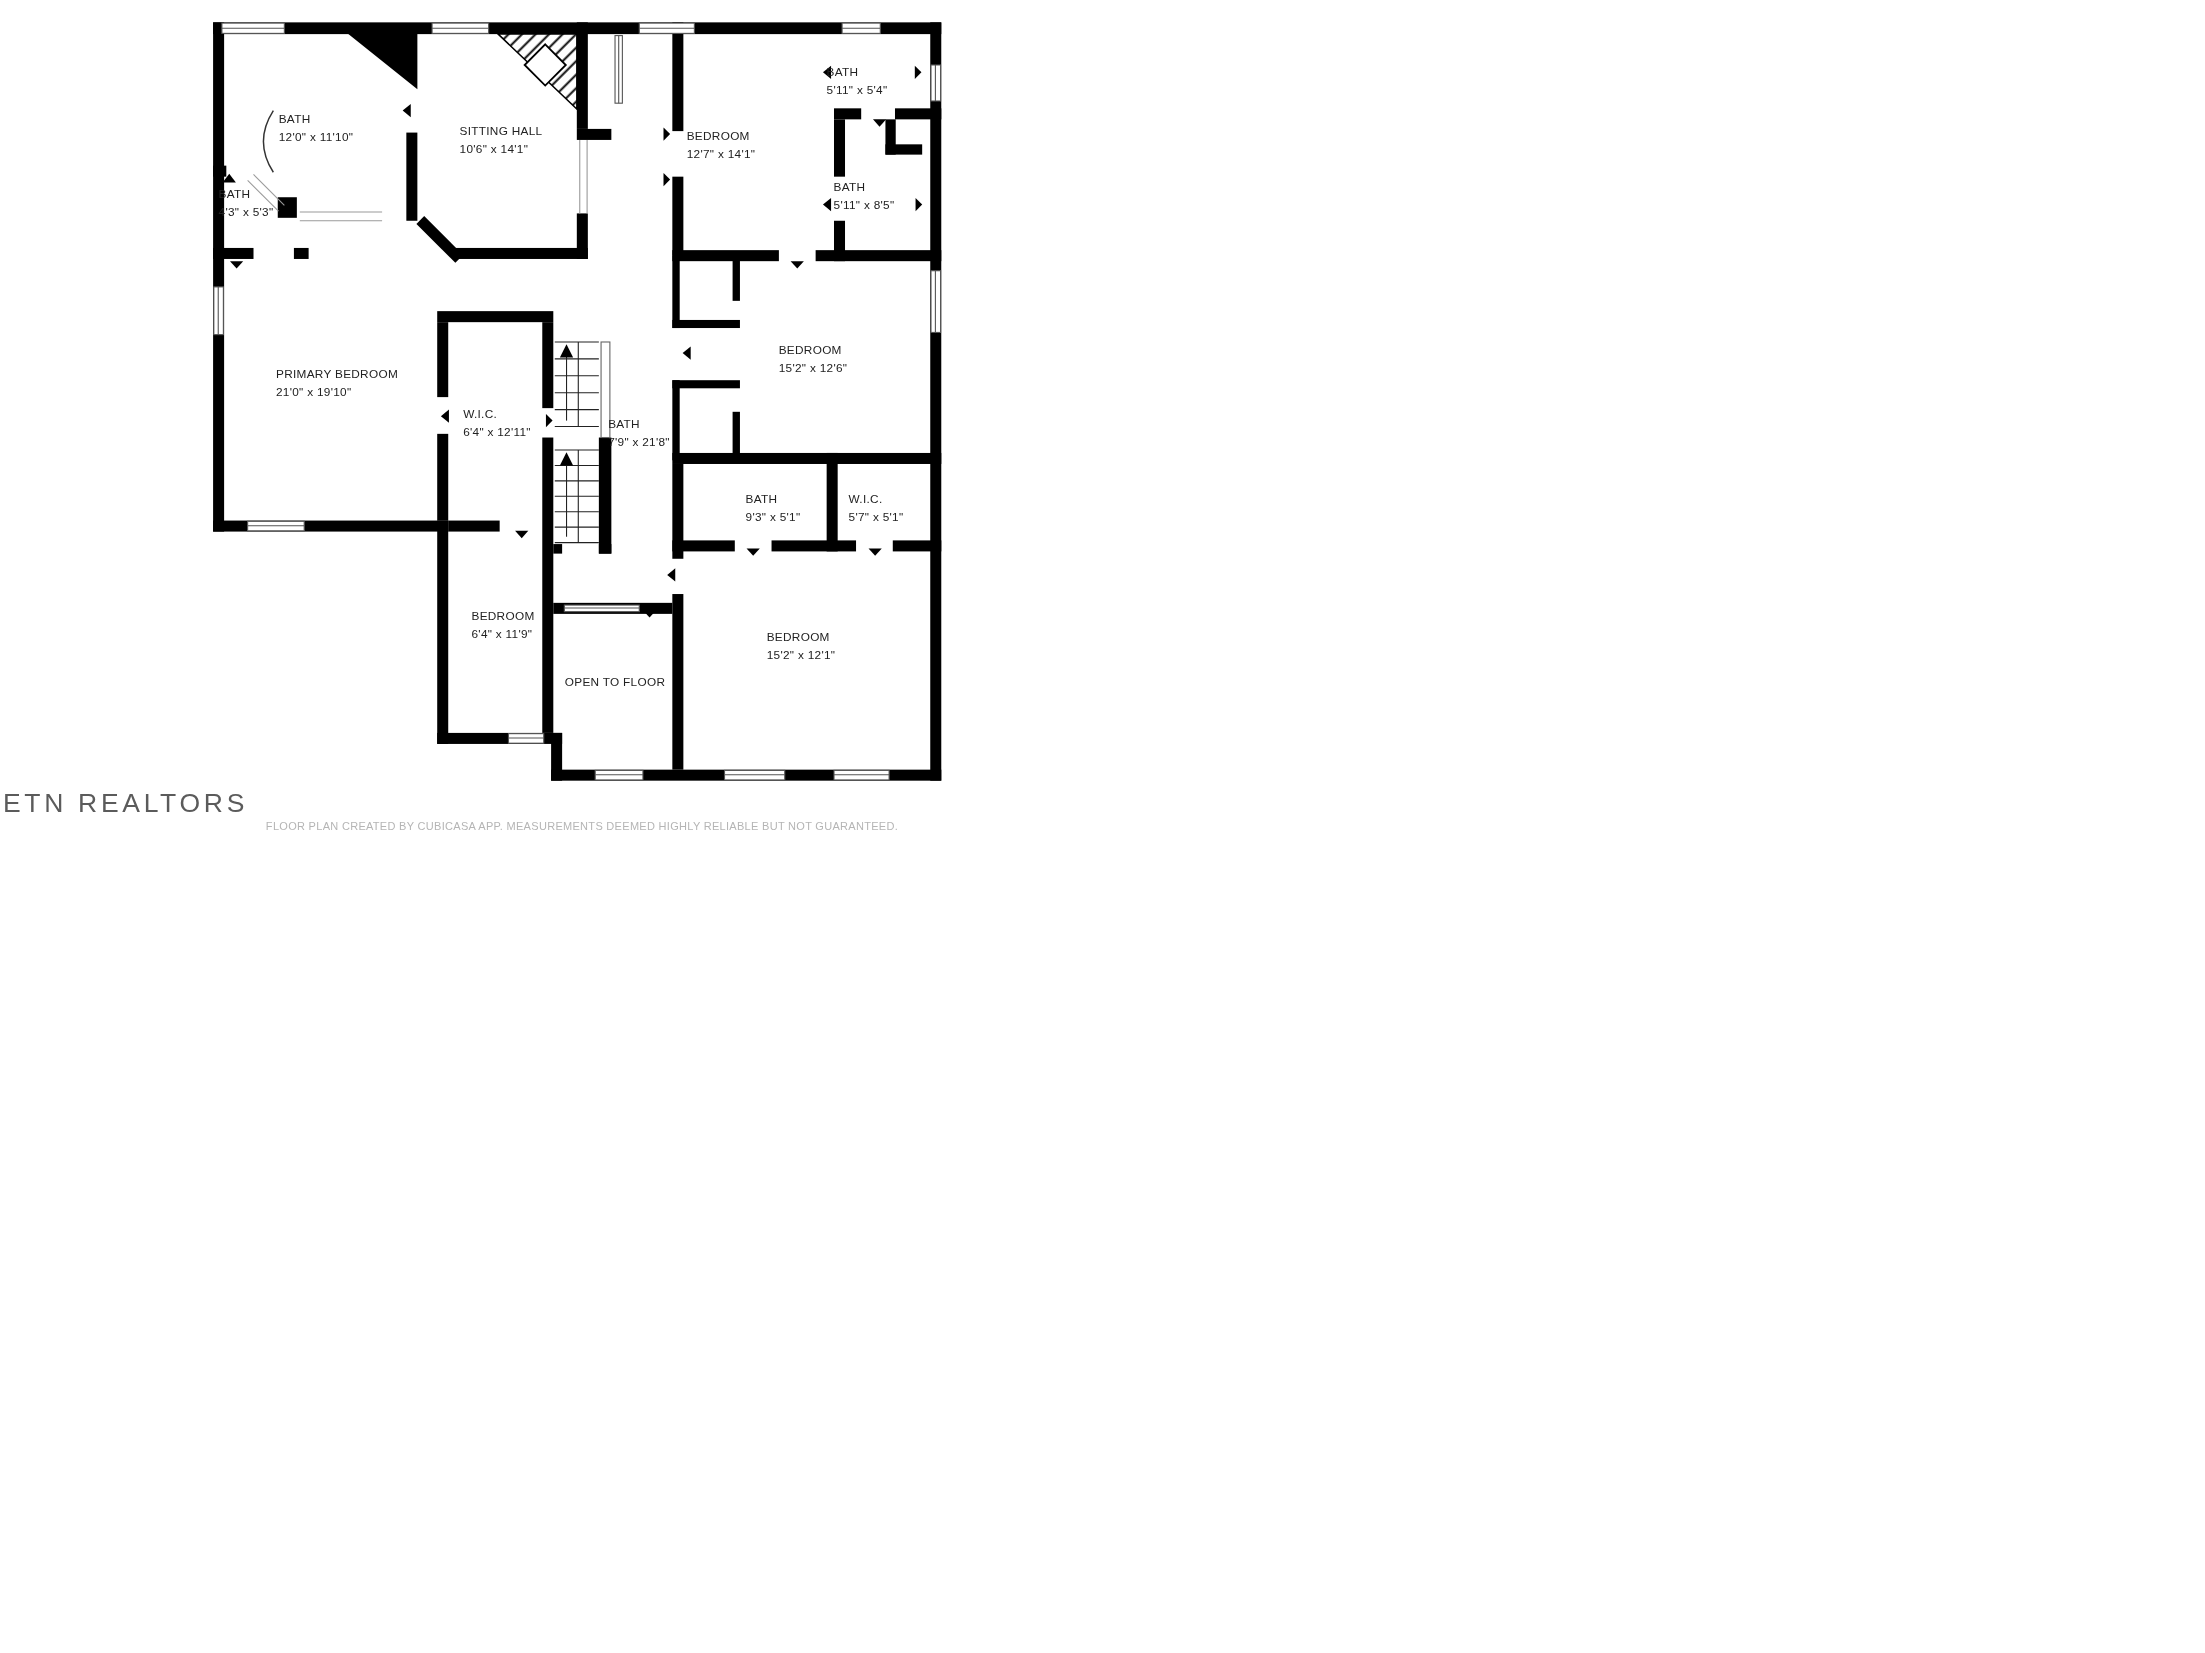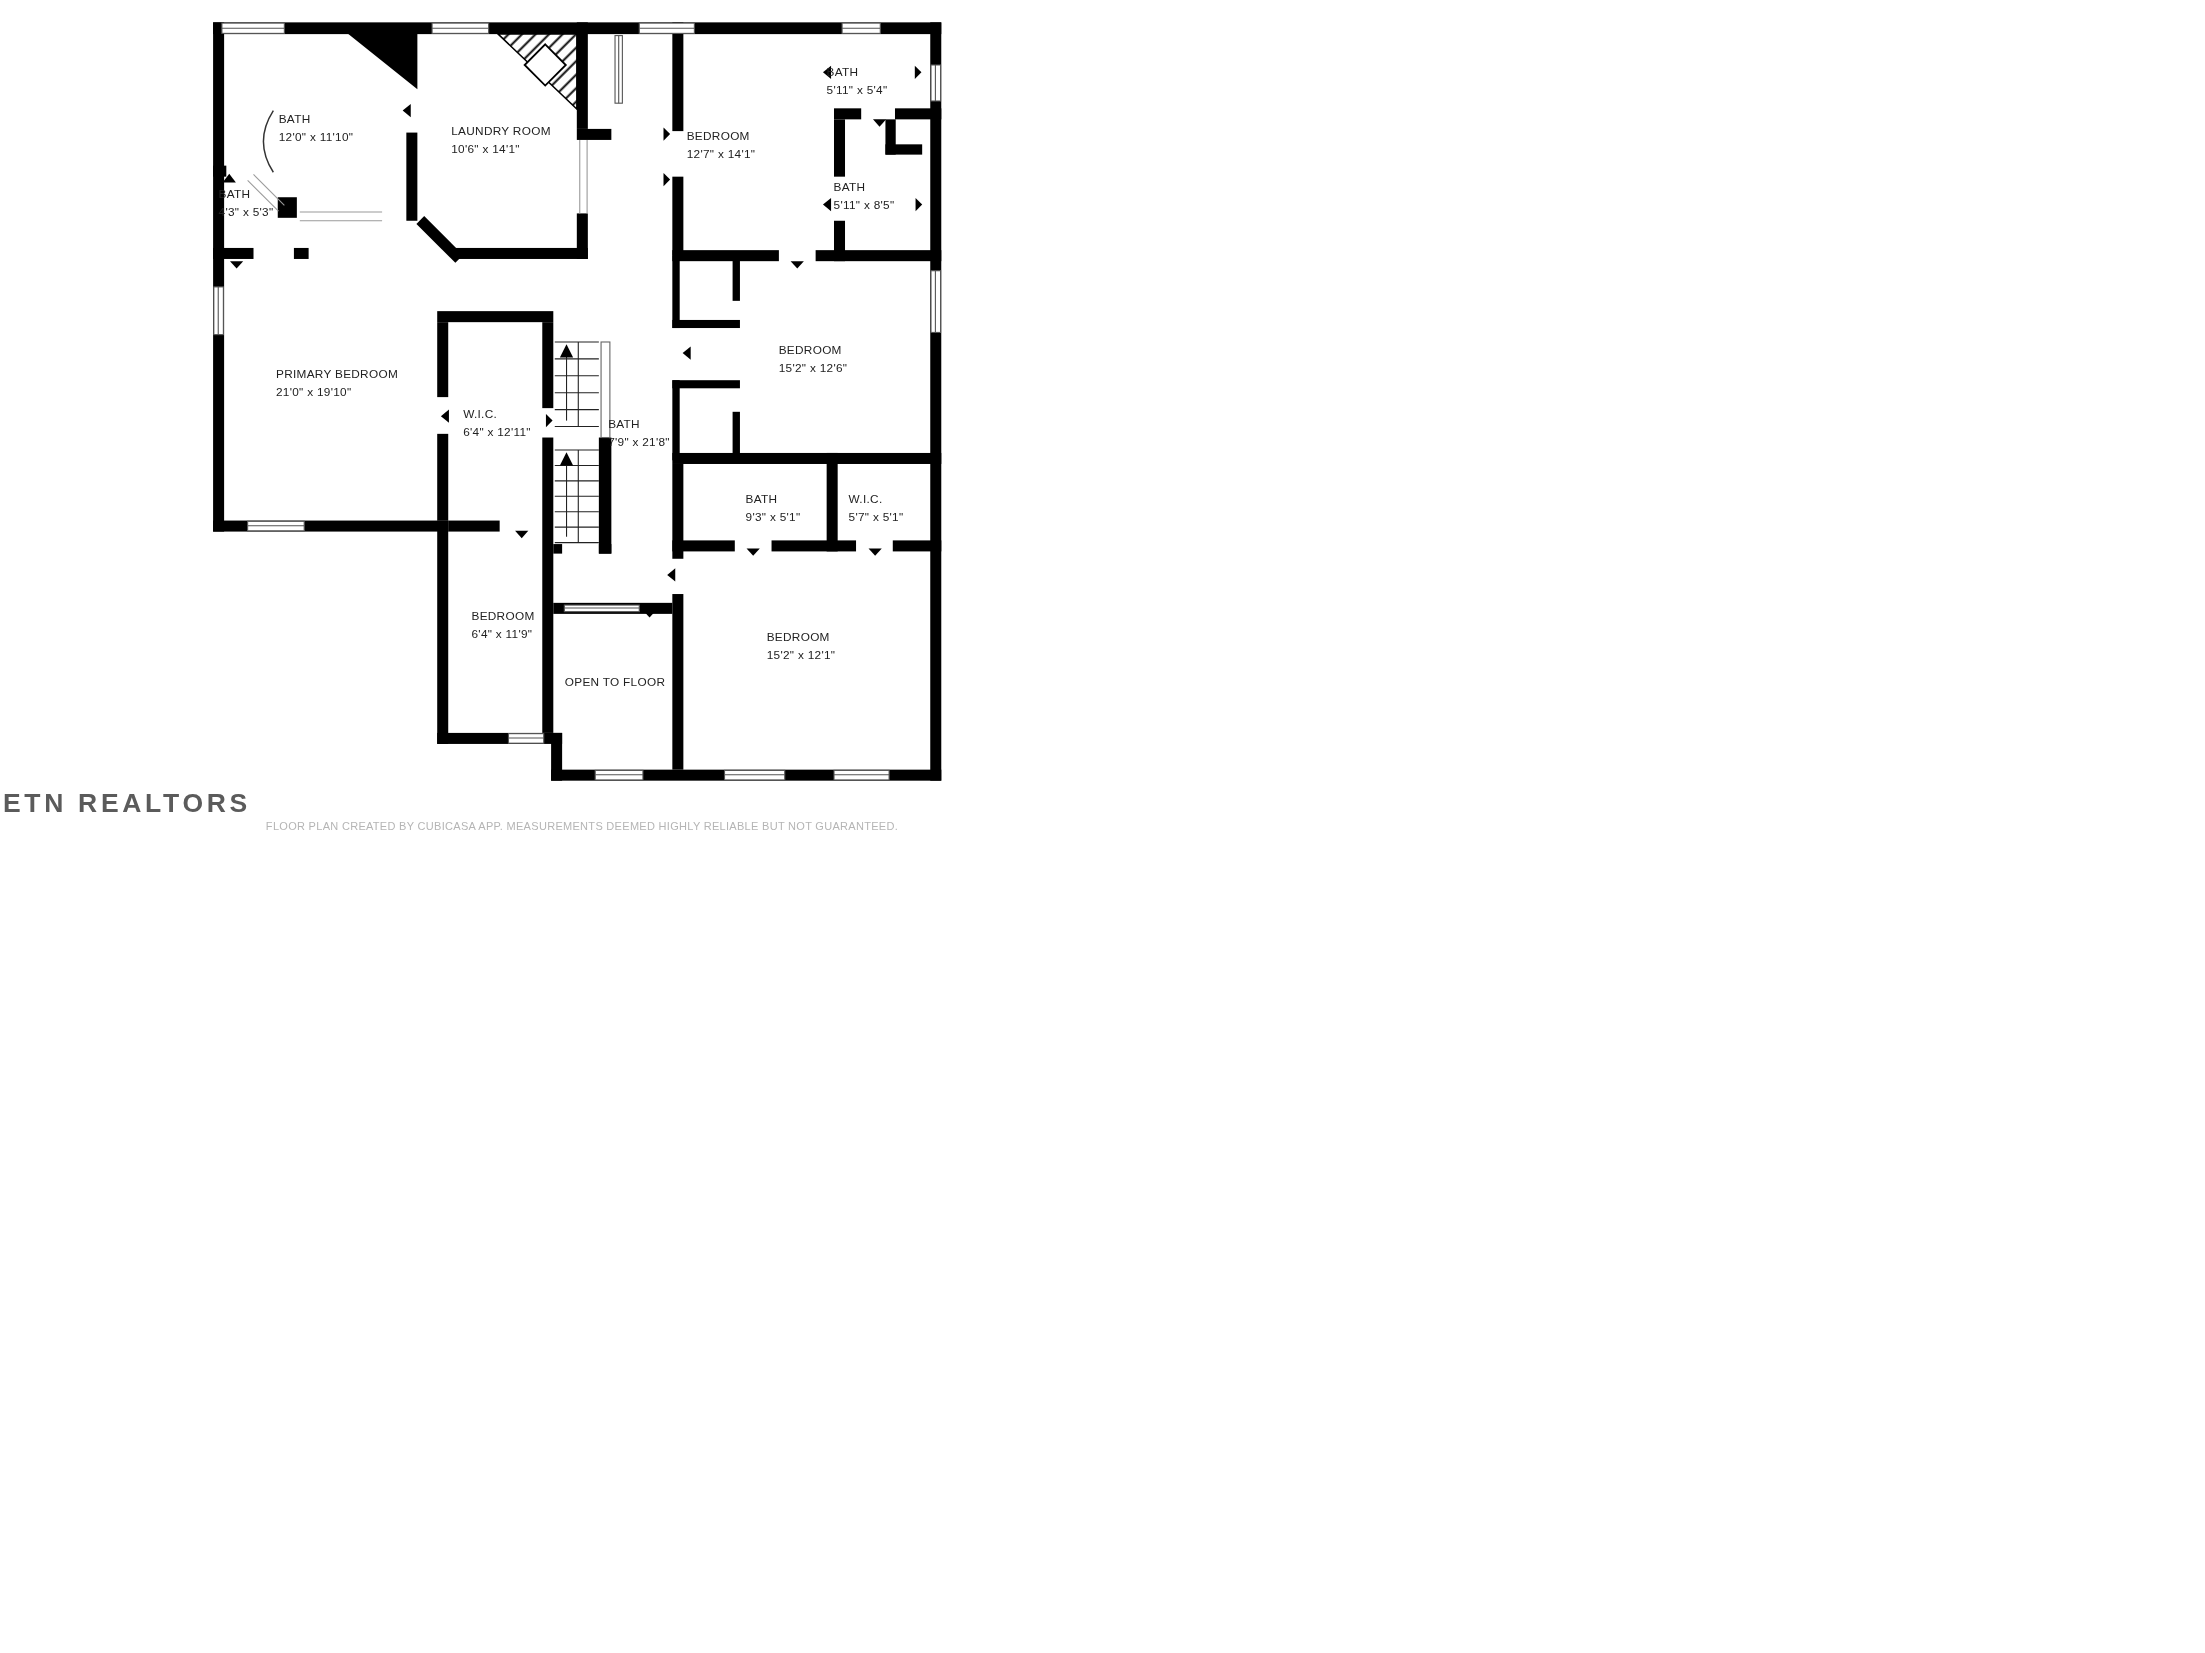--- a/index.html
+++ b/index.html
@@ -1,21 +1,21 @@
 <!DOCTYPE html>
 <html style="font-size:11.8px"><head>
 <meta charset="utf-8">
 <style>
   html,body{margin:0;padding:0;background:#ffffff;}
   #canvas{position:relative;width:1136px;height:853px;background:#ffffff;overflow:hidden;
           font-family:"Liberation Sans", sans-serif;}
   .room-label{position:absolute;transform:translate(-50%,-50%);
               color:#222;font-size:11.8px;line-height:17.6px;letter-spacing:0.3px;white-space:nowrap;}
   .room-label .dims{display:block;}
-  #watermark{position:absolute;left:2.9px;top:788px;font-size:26.5px;font-weight:700;
+  #watermark{position:absolute;left:2.9px;top:788px;font-size:26.5px;font-weight:400;
              color:#3f3f3f;letter-spacing:3.7px;opacity:.85;white-space:nowrap;}
   #footer-note{position:absolute;left:0;right:0;top:820px;text-align:center;
                color:#b5b5b5;font-size:11px;letter-spacing:0.3px;margin-left:28px;}
   svg{position:absolute;left:0;top:0;}
 </style>
 </head>
 <body>
 
 <div id="canvas">
 
@@ -218,21 +218,21 @@
 
 <div class="room-label" style="left:316px;top:129px">
   <span>BATH</span>
   <span class="dims">12'0" x 11'10"</span>
 </div>
 <div class="room-label" style="left:246px;top:204px">
   <span>BATH</span>
   <span class="dims">4'3" x 5'3"</span>
 </div>
 <div class="room-label" style="left:501px;top:141px">
-  <span>LAUNDRY ROOM</span>
+  <span>SITTING HALL</span>
   <span class="dims">10'6" x 14'1"</span>
 </div>
 <div class="room-label" style="left:721px;top:146px">
   <span>BEDROOM</span>
   <span class="dims">12'7" x 14'1"</span>
 </div>
 <div class="room-label" style="left:857px;top:82px">
   <span>BATH</span>
   <span class="dims">5'11" x 5'4"</span>
 </div>

